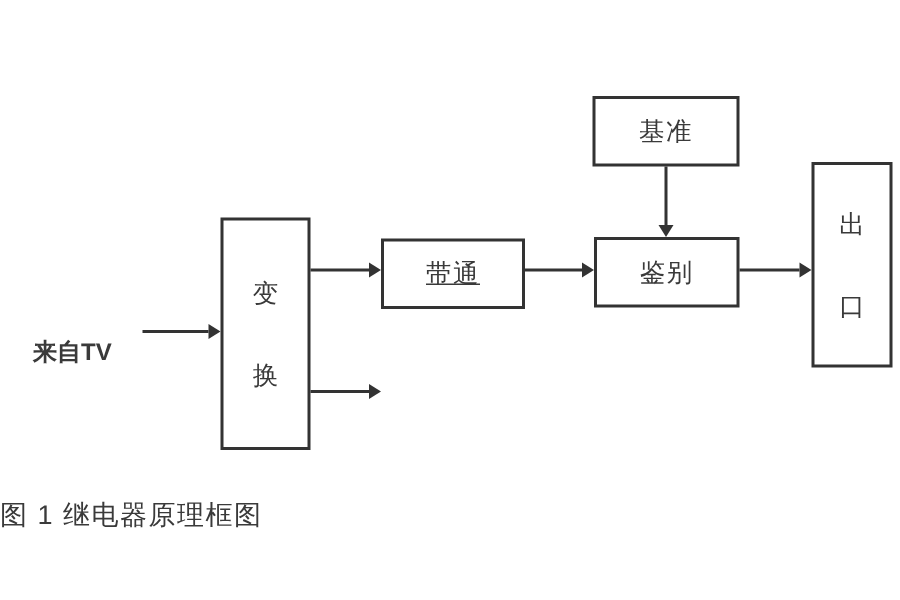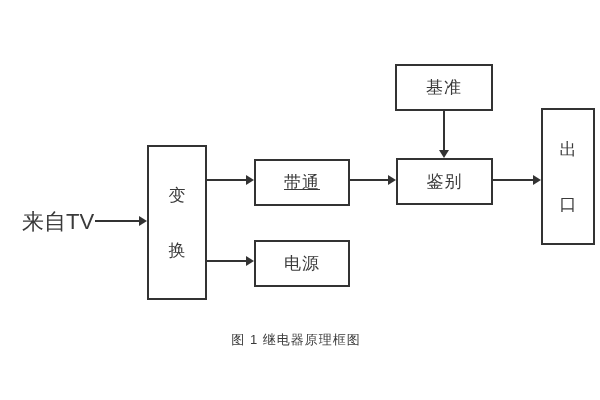--- a/index.html
+++ b/index.html
@@ -44,32 +44,32 @@
     border-left: 8px solid var(--line);
   }
   .head-down {
     position: absolute; width: 0; height: 0;
     border-left: 5px solid transparent;
     border-right: 5px solid transparent;
     border-top: 8px solid var(--line);
   }
   .input-label {
     position: absolute;
-    left: 22px; top: 202px;
-    font-size: 22px;
+    left: 22px; top: 216px;
+    font-size: 16px;
     line-height: 39px;
     color: var(--text);
     white-space: nowrap;
+    font-weight: bold;
   }
   .caption {
     position: absolute;
     left: 0; top: 331px;
     width: 592px;
-    text-align: center;
-    font-size: 13px;
+    font-size: 18px;
     color: var(--text);
     letter-spacing: 1px;
   }
 </style>
 </head>
 <body>
 
 <div id="canvas">
 
   <div class="input-label">
@@ -78,23 +78,20 @@
 
   <div class="box vertical" style="left:147px; top:145px; width:60px; height:155px;">
     <span>变</span>
     <span>换</span>
   </div>
 
   <div class="box" style="left:254px; top:159px; width:96px; height:47px;text-decoration:underline;">
     <span>带通</span>
   </div>
 
-  <div class="box" style="left:254px; top:240px; width:96px; height:47px;">
-    <span>电源</span>
-  </div>
 
   <div class="box" style="left:395px; top:64px; width:98px; height:47px;">
     <span>基准</span>
   </div>
 
   <div class="box" style="left:396px; top:158px; width:97px; height:47px;">
     <span>鉴别</span>
   </div>
 
   <div class="box vertical" style="left:541px; top:108px; width:54px; height:137px;">

